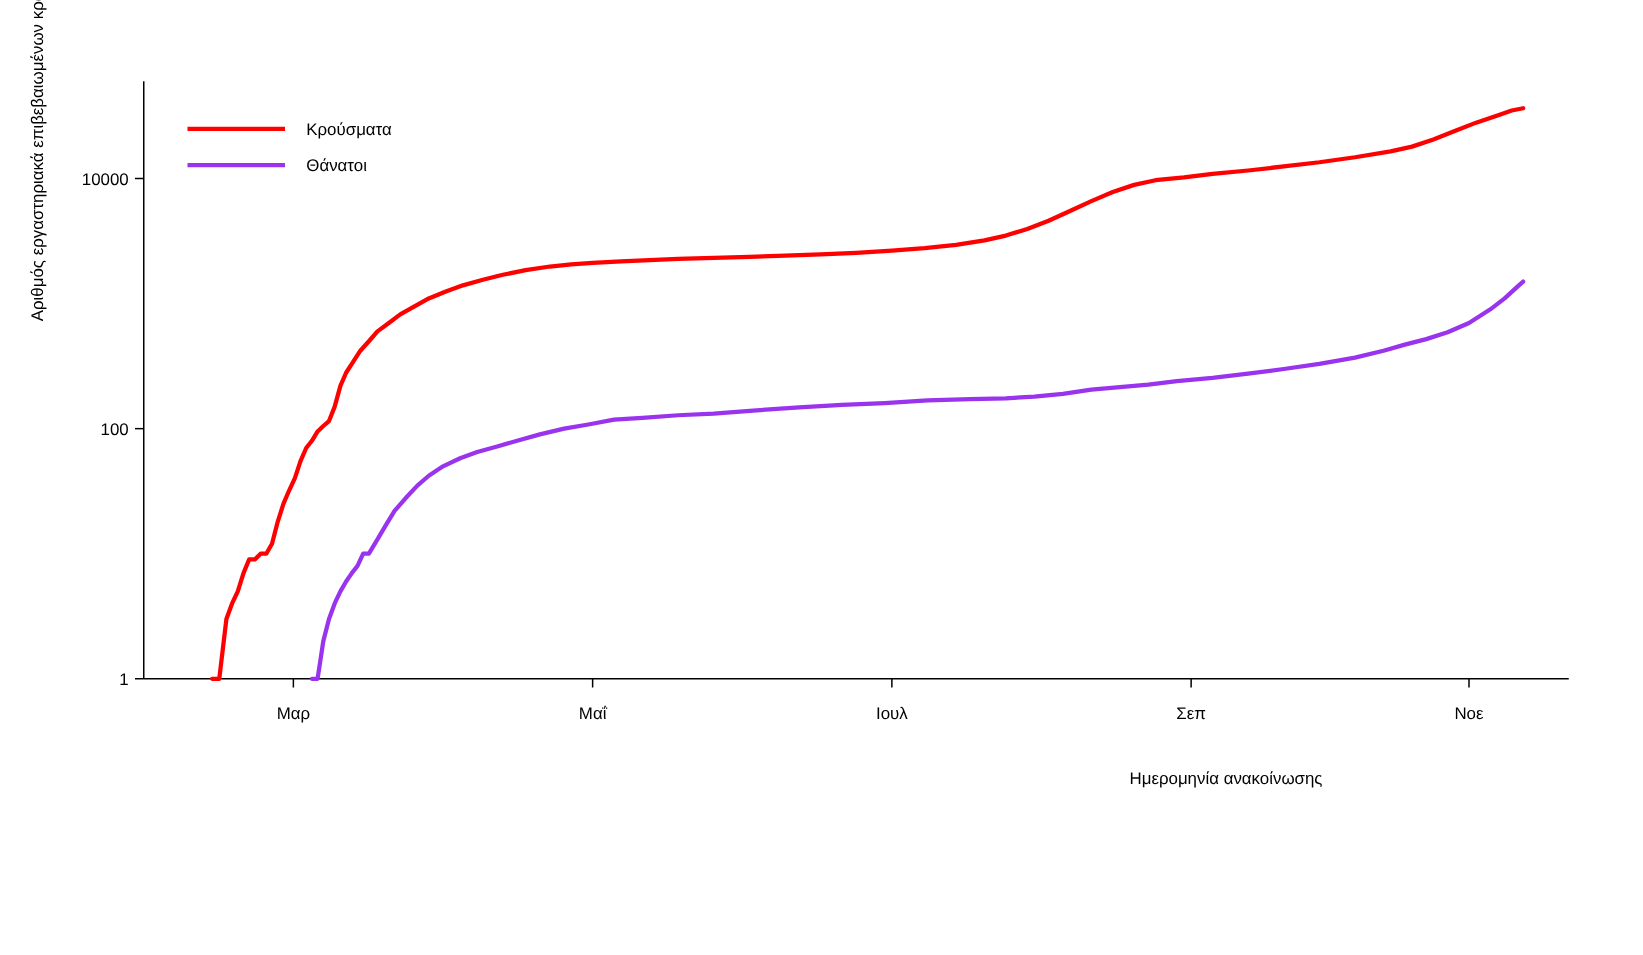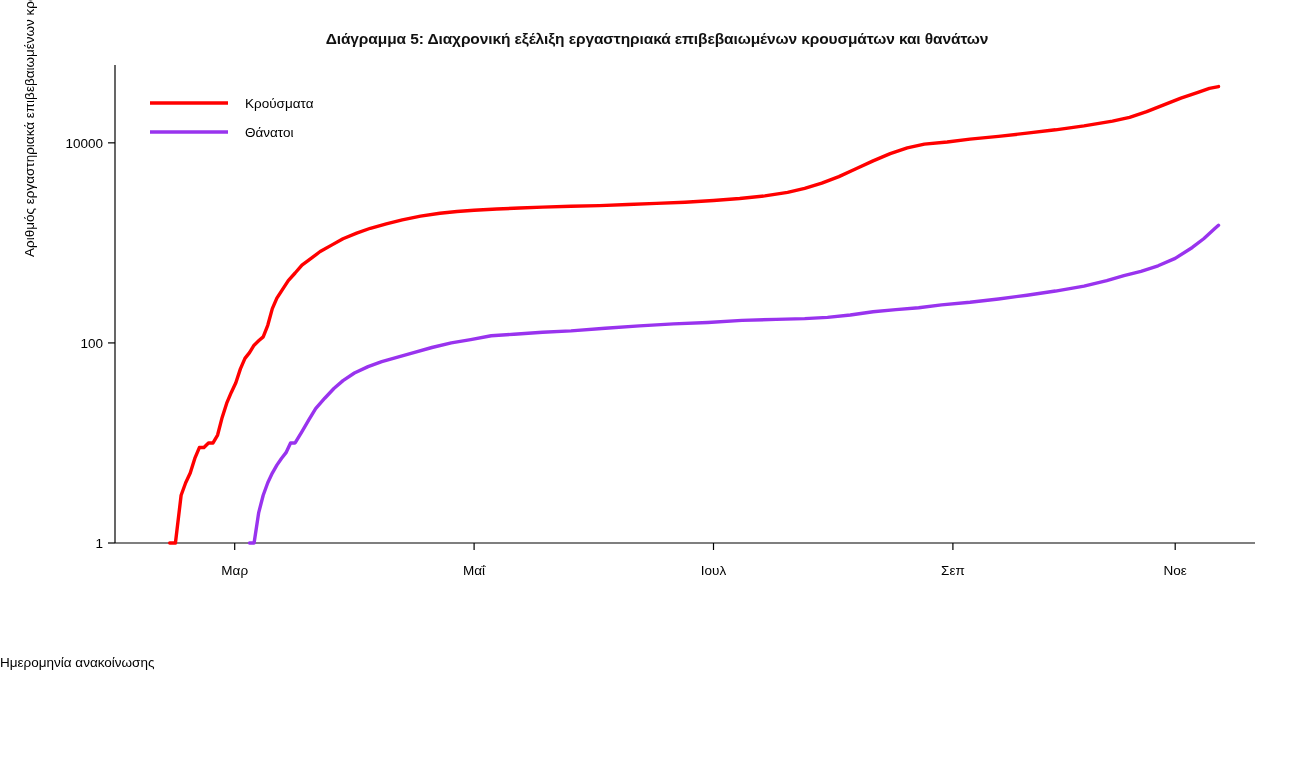--- a/index.html
+++ b/index.html
@@ -56,24 +56,23 @@
     left: 0;
     top: 0;
     width: 60px;
     height: 590px;
   }
   #x-axis-label {
     position: absolute;
     left: 0;
     top: 615px;
     width: 1058px;
-    text-align: left;
+    text-align: right;
     font-size: 13.5px;
     color: #000000;
-    margin-top: 40px;
   }
   #footnote {
     position: absolute;
     left: 8px;
     top: 685px;
     width: 1290px;
     font-size: 14px;
     line-height: 1.75;
     color: #111111;
   }
@@ -86,21 +85,20 @@
     font-size: 13.5px;
     fill: #000000;
     font-family: "Liberation Sans", sans-serif;
   }
 </style>
 </head>
 <body>
 
 <div id="page">
 
-  <div id="chart-title">Διάγραμμα 5: Διαχρονική εξέλιξη εργαστηριακά επιβεβαιωμένων κρουσμάτων και θανάτων</div>
 
   <div id="y-axis-label-wrap">
     <div id="y-axis-label" style="top: 256.5px;">Αριθμός εργαστηριακά επιβεβαιωμένων κρουσμάτων και θανάτων</div>
   </div>
 
   <div id="plot-area">
     <svg id="chart-svg" width="1314" height="590" viewBox="0 0 1314 590">
 
       <line id="x-axis-line" x1="115" y1="488" x2="1255" y2="488" stroke="#000000" stroke-width="1.2"></line>
       <line id="y-axis-line" x1="115" y1="10" x2="115" y2="488" stroke="#000000" stroke-width="1.2"></line>

